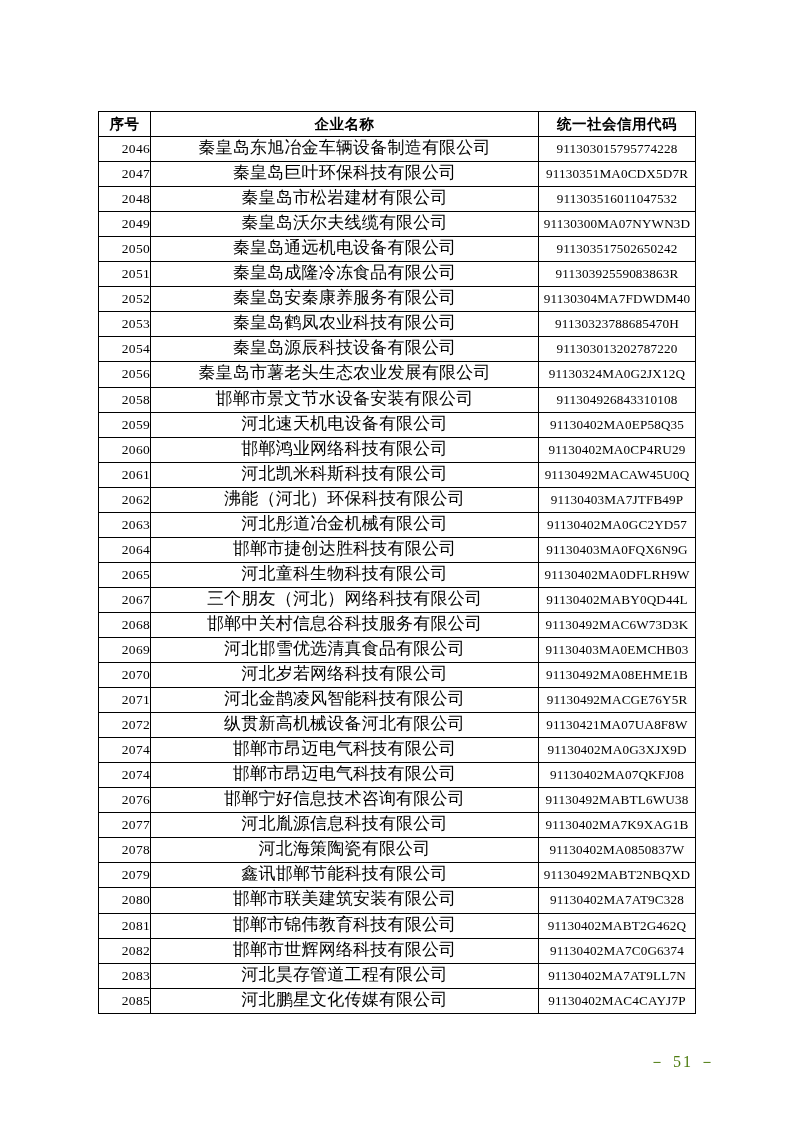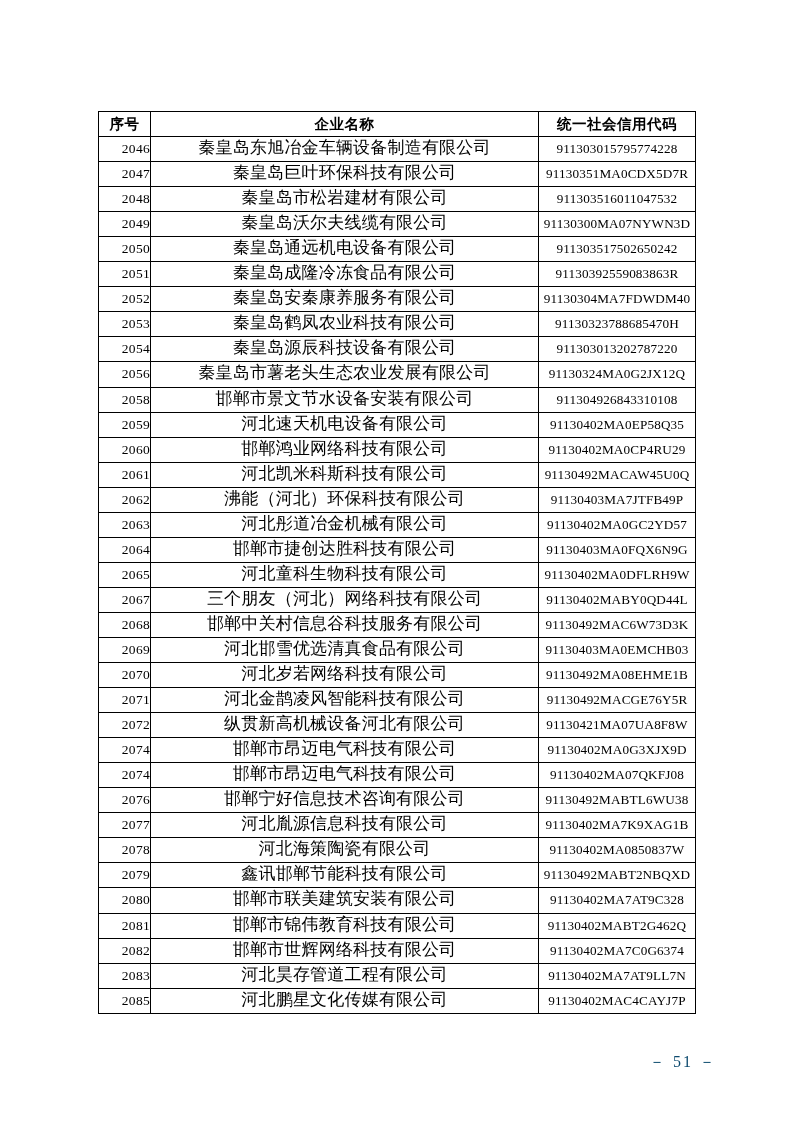--- a/index.html
+++ b/index.html
@@ -82,21 +82,21 @@
 
   .page-number {
     position: absolute;
     left: 0;
     top: 1052px;
     width: 717px;
     text-align: right;
     font-family: "Liberation Serif", "DejaVu Serif", serif;
     font-size: 16px;
     letter-spacing: 2px;
-    color: #0c4a6e;
+    color: #4d7c0f;
   }
 </style>
 </head>
 <body>
 
 <div class="page">
 
   <div class="table-wrap">
     <table class="reg-table">
       <colgroup>

